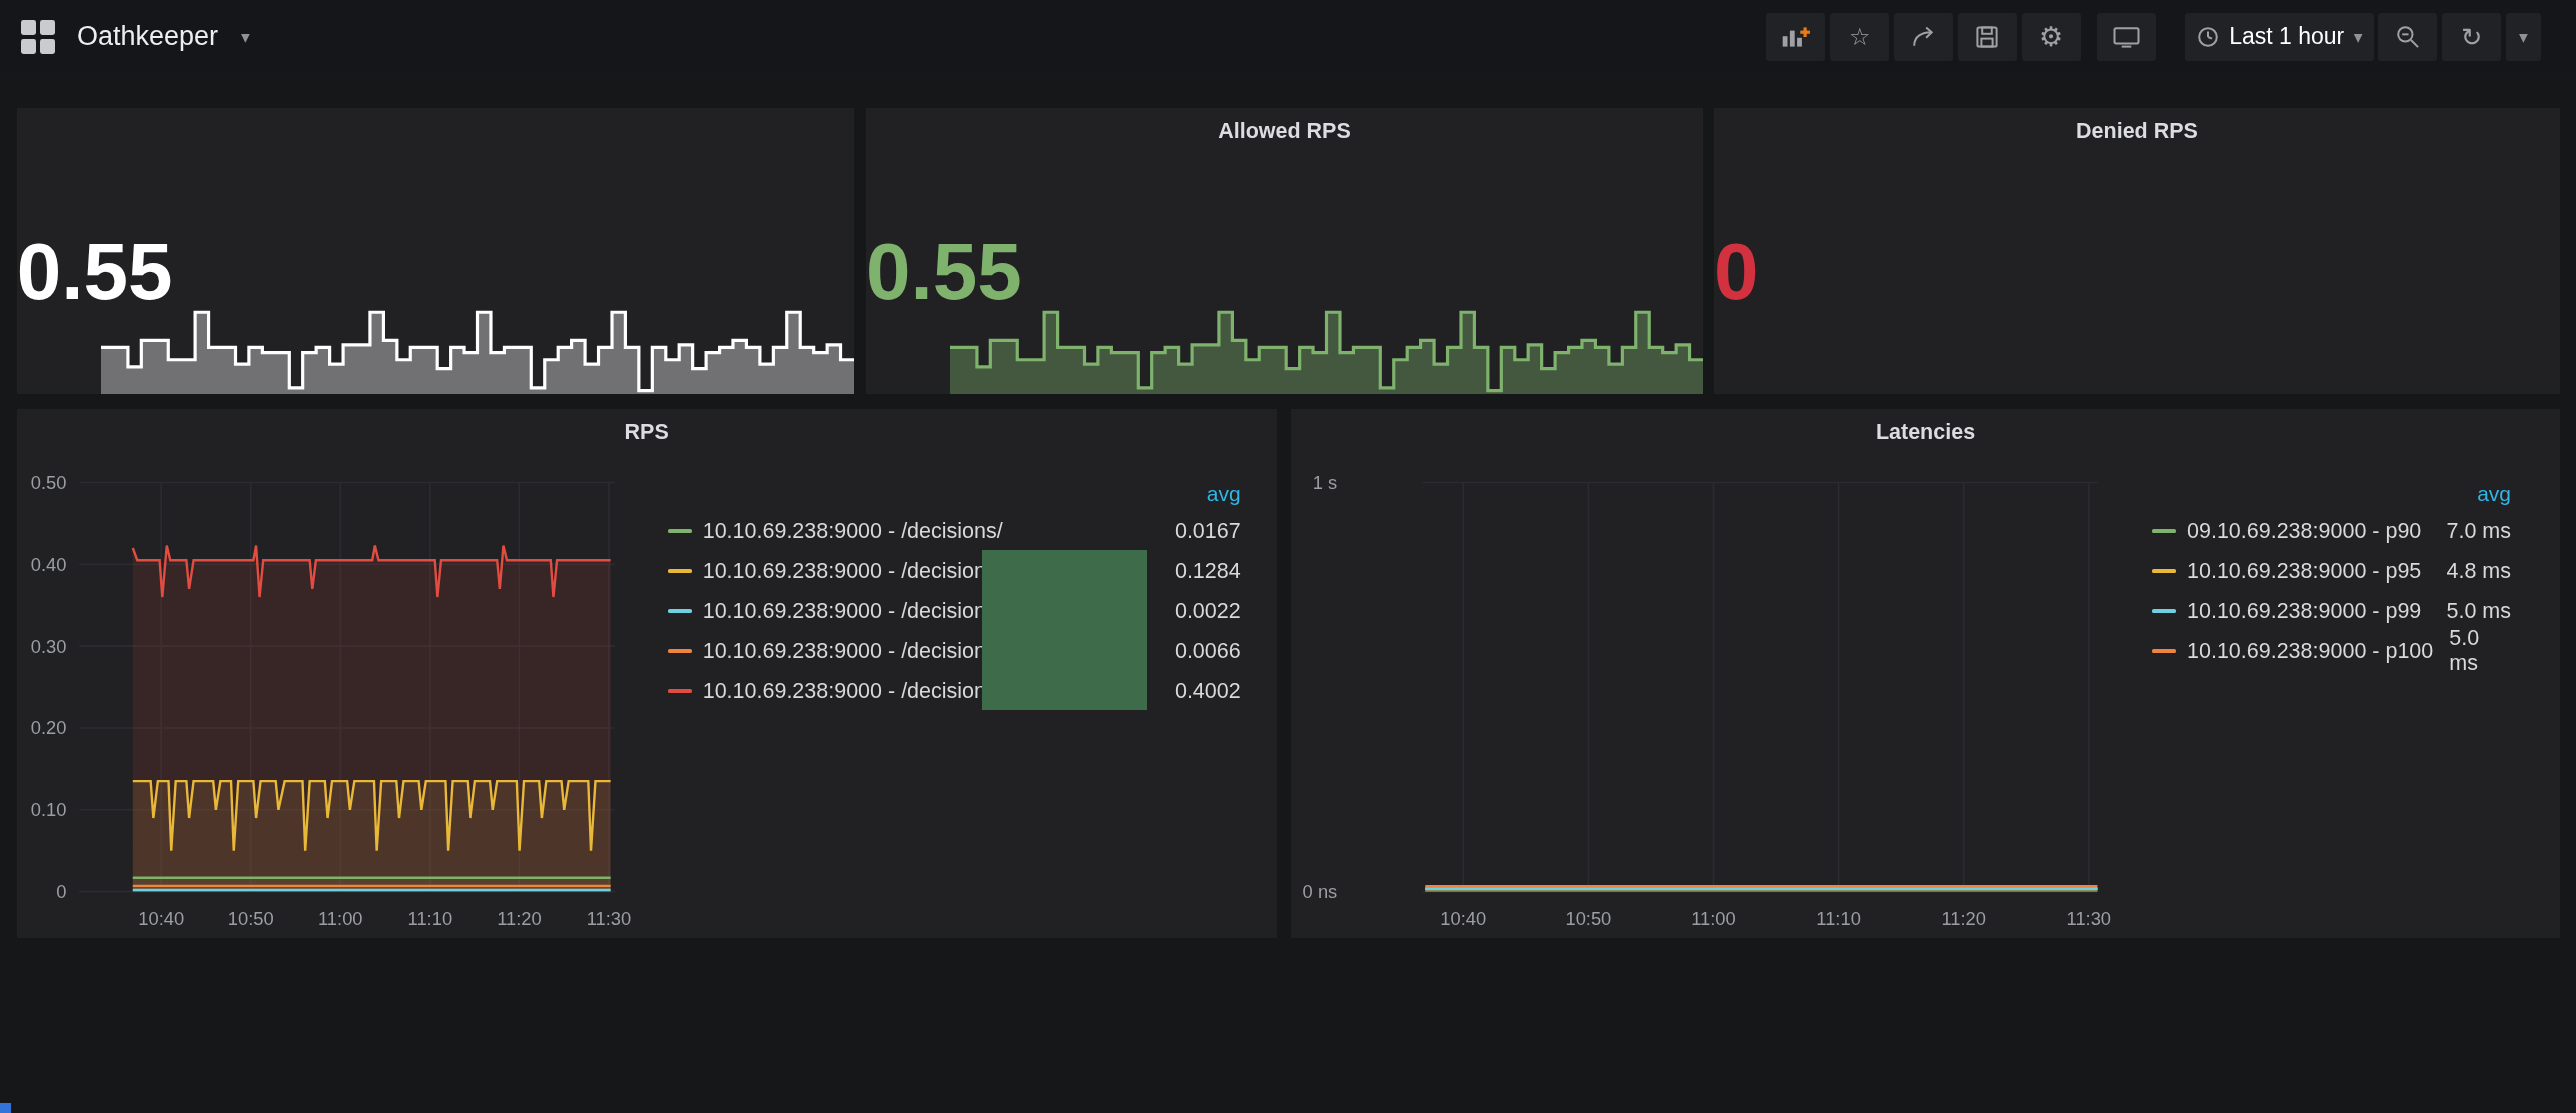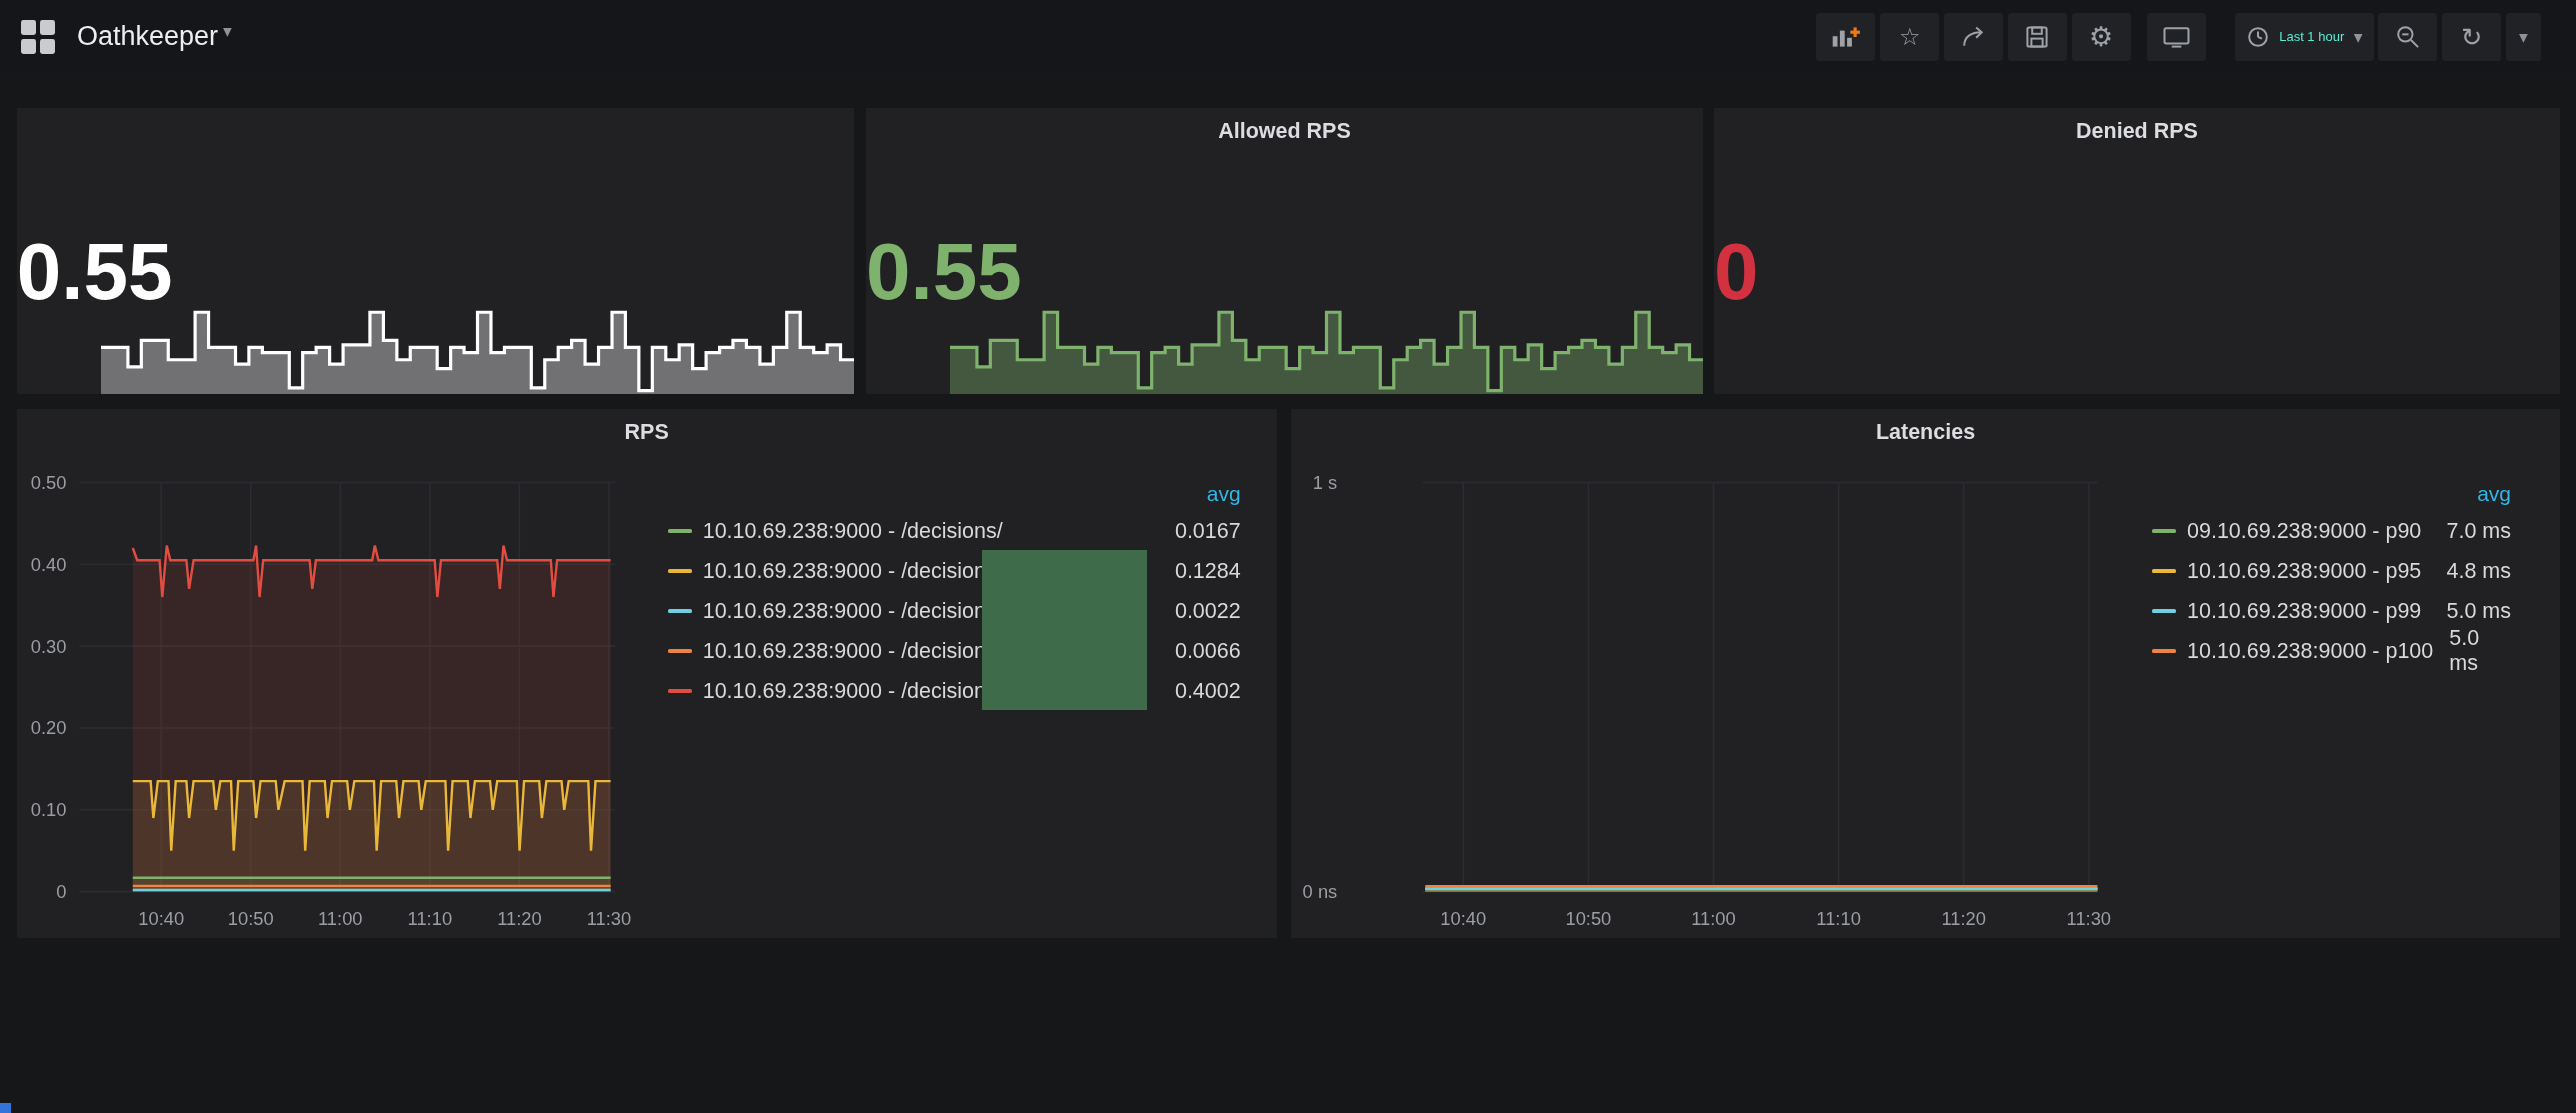--- a/index.html
+++ b/index.html
@@ -4,31 +4,31 @@
 <style>
   * { margin:0; padding:0; box-sizing:border-box; }
   html,body { background:#161719; }
   body { font-family:"Liberation Sans", sans-serif; }
   .dashboard { position:relative; width:2576px; height:1113px; background:#161719; overflow:hidden; color:#d8d9da; }
 
   
   .navbar { position:absolute; top:0; left:0; right:0; height:73px; display:flex; align-items:center; padding:0 35px 0 21px; background:#151619; }
   .logo-grid { display:grid; grid-template-columns:15px 15px; grid-template-rows:15px 15px; gap:4px; margin-right:22px; cursor:pointer; }
   .logo-grid span { background:#c9cbce; border-radius:2.4px; }
-  .dash-title-btn { display:flex; gap:5px; cursor:pointer; }
+  .dash-title-btn { display:flex; align-items:center; gap:23px; cursor:pointer; }
   .dash-title { font-size:27px; color:#eceef0; }
   .caret { font-size:17.5px; color:#8f9296; font-family:"DejaVu Sans",sans-serif; }
   .nav-right { margin-left:auto; display:flex; align-items:center; }
   .btn-group { display:flex; gap:4.8px; }
   .nav-btn { height:48px; min-width:59px; padding:0 11px; background:#202226; border:none; border-radius:3.2px;
              display:flex; align-items:center; justify-content:center; gap:9.6px;
              color:#9ea1a6; font-size:24px; cursor:pointer; font-family:"DejaVu Sans",sans-serif; }
   .nav-btn svg { display:block; }
   .nav-btn .ico-stroke { stroke:#9ea1a6; stroke-width:2.5; fill:none; }
-  .time-label { font-size:13px; color:#5eead4; font-family:"Liberation Sans",sans-serif; }
+  .time-label { font-size:23px; color:#ffffff; font-family:"Liberation Sans",sans-serif; }
   .gap20 { margin-left:16px; }
   .gap36 { margin-left:29px; }
   .caret-btn { min-width:35px; padding:0 6.4px; }
 
   
   .panel { position:absolute; background:#212124; }
   .panel-title { position:absolute; top:11px; left:0; right:0; text-align:center; font-size:21.5px; font-weight:700; color:#dcdde1; cursor:pointer; z-index:3; }
   #p-total   { left:16.7px;   top:108px; width:837px; height:286px; }
   #p-allowed { left:866px; top:108px; width:837px; height:286px; }
   #p-denied  { left:1714px; top:108px; width:846px; height:286px; }

